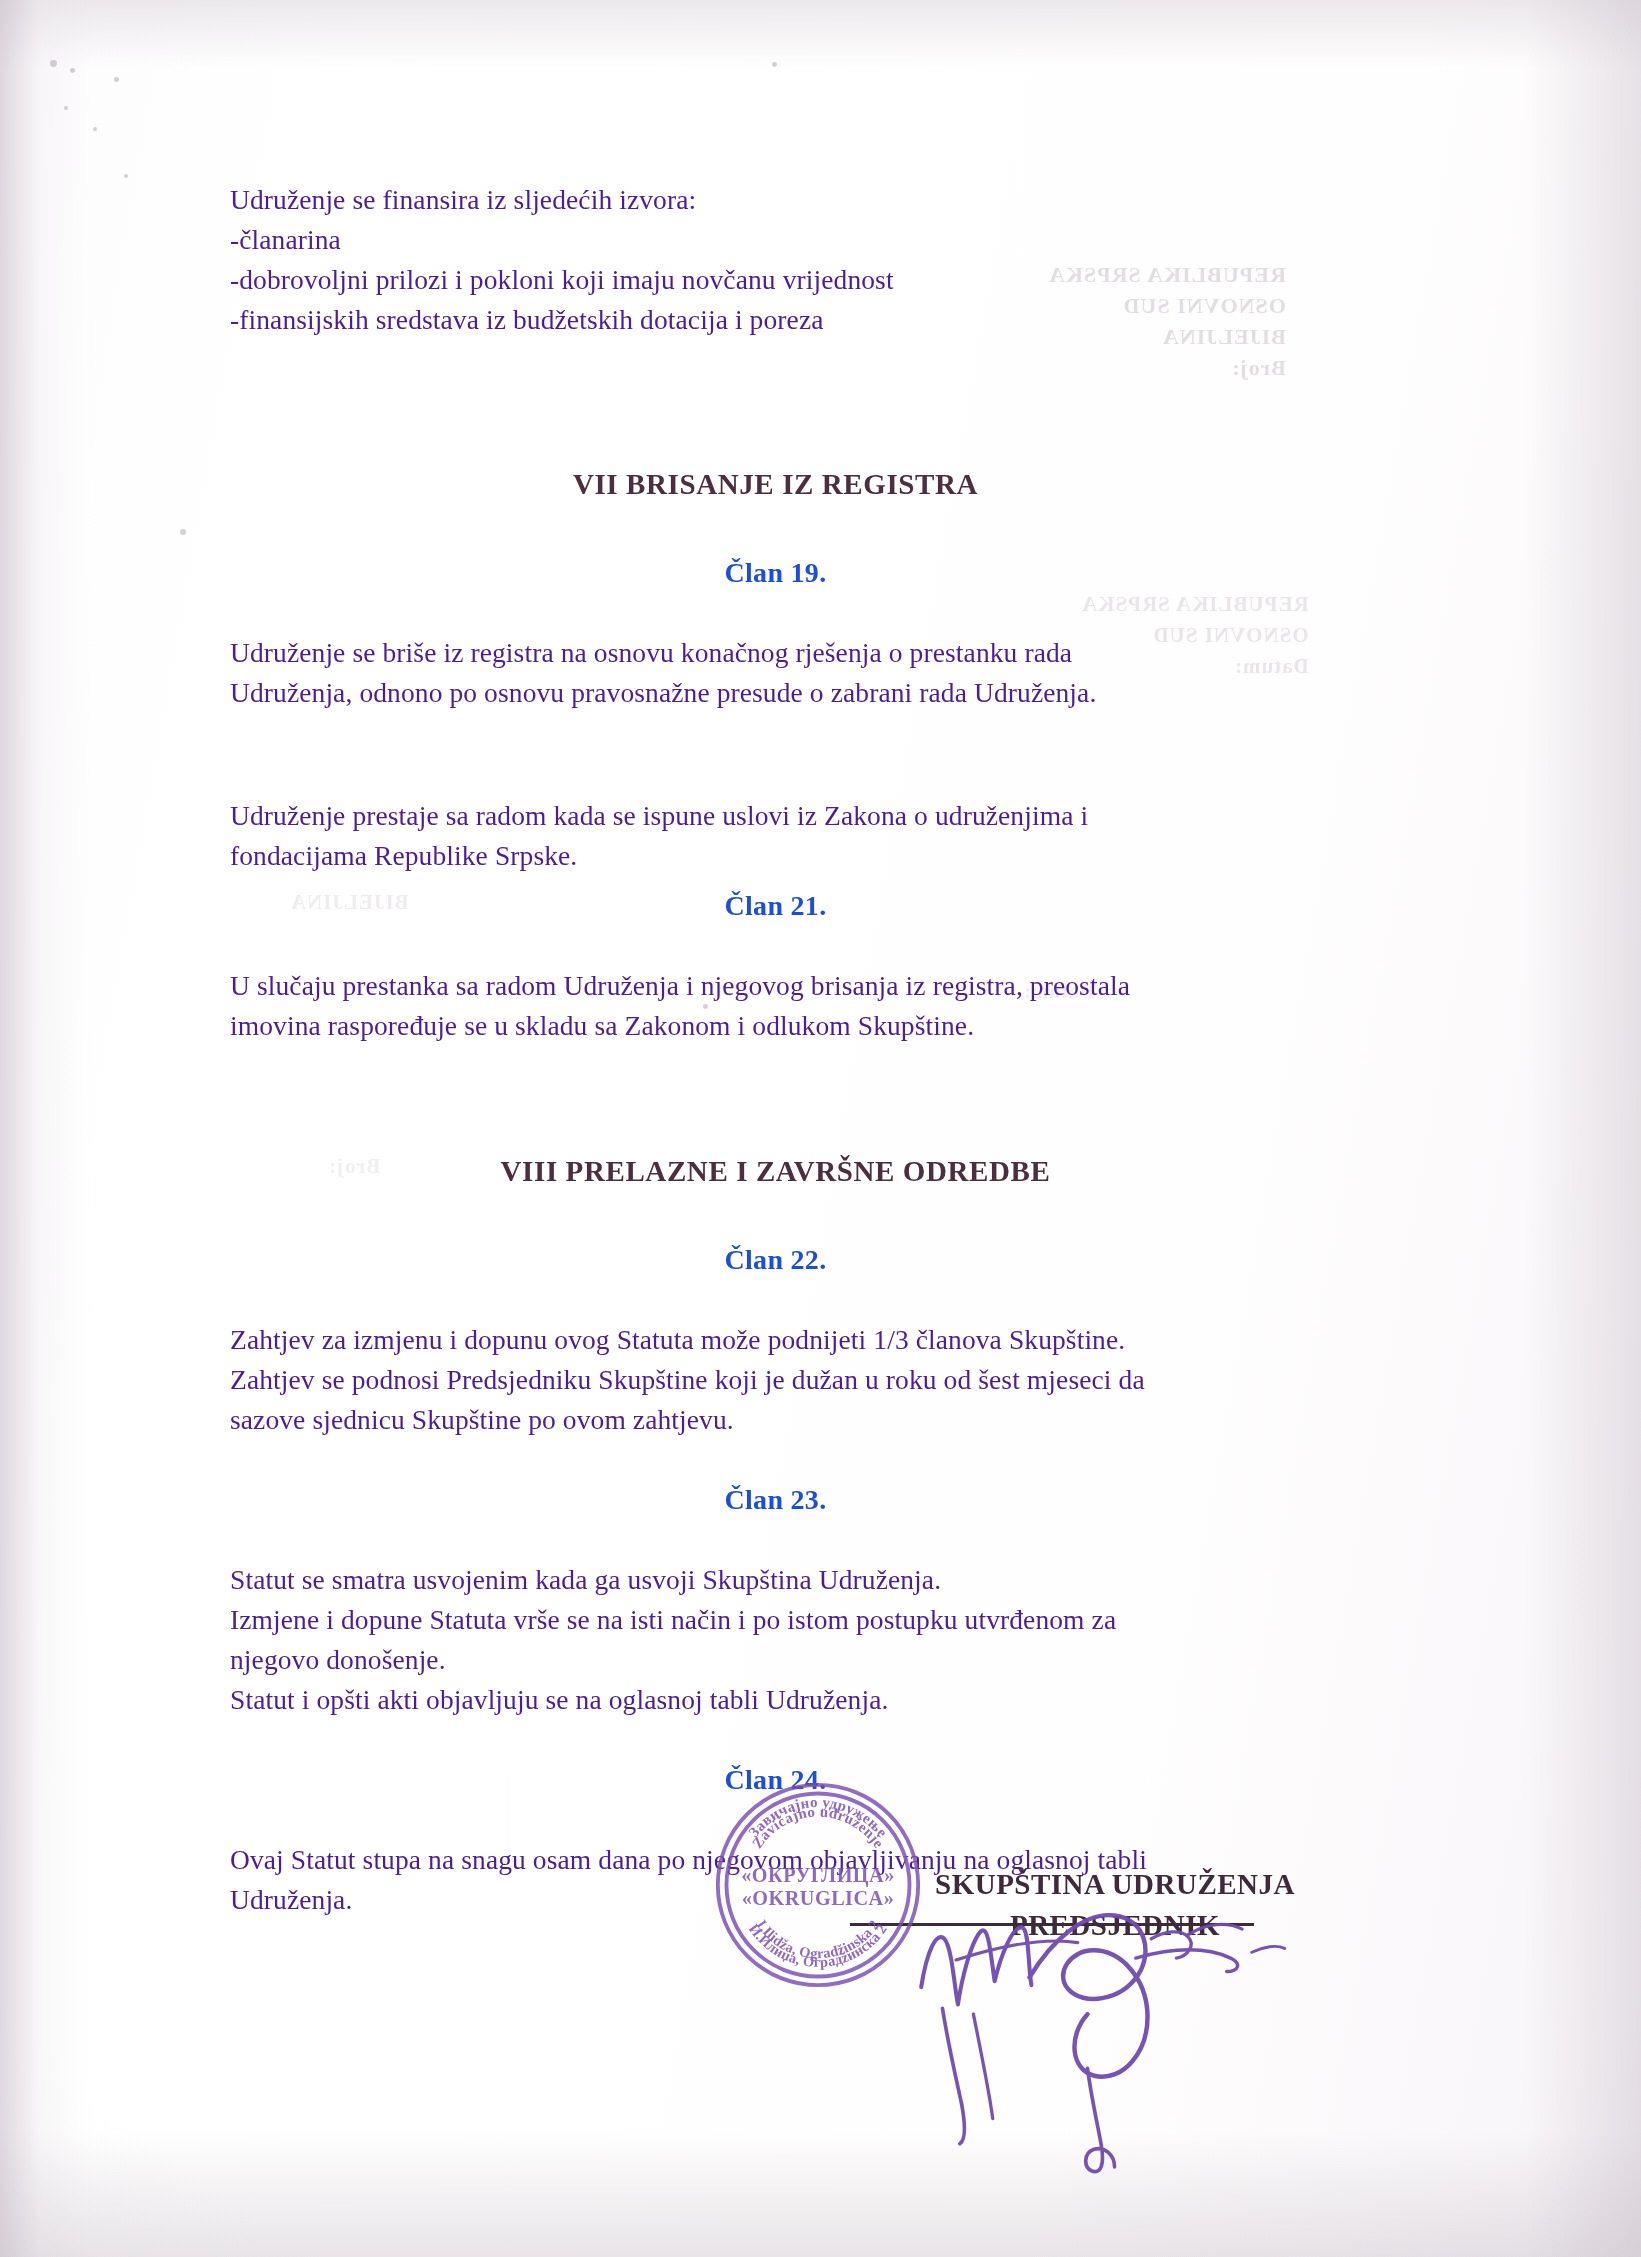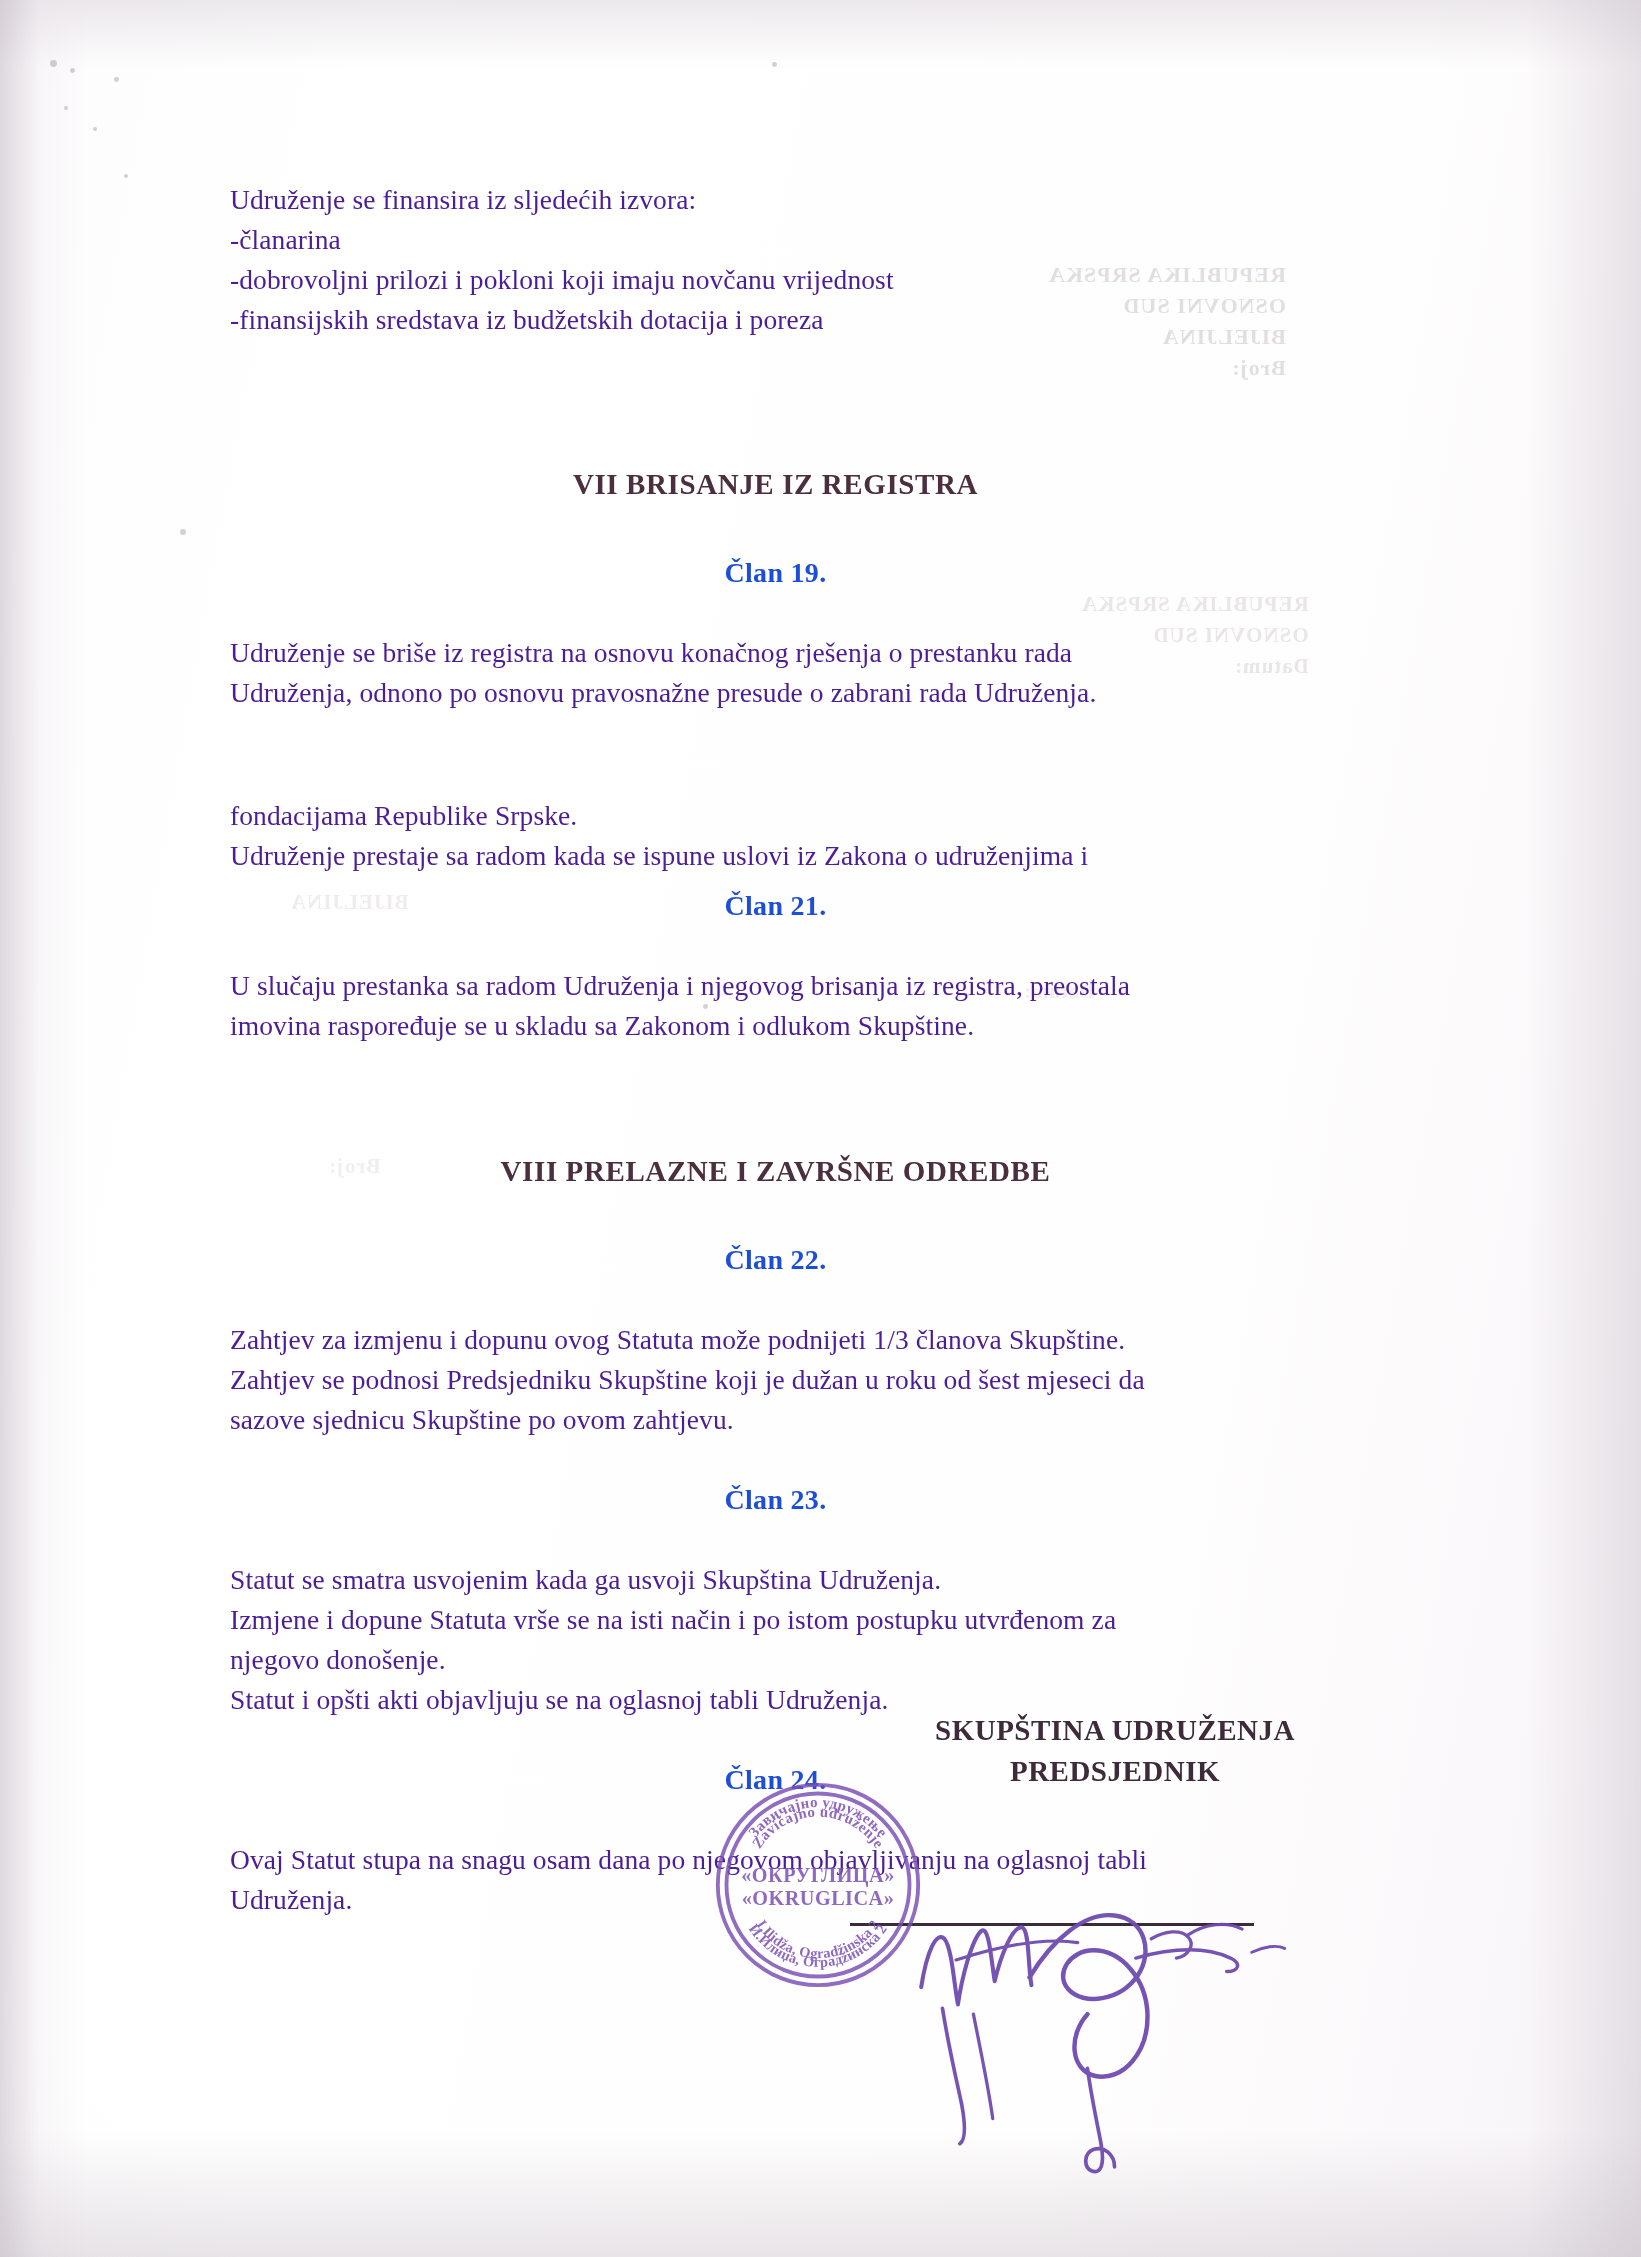--- a/index.html
+++ b/index.html
@@ -88,21 +88,21 @@
   .sp-46 { height: 44px; }
   .sp-40 { height: 39px; }
   .sp-14 { height: 13.5px; }
   .sp-120 { height: 116px; }
   .sp-100 { height: 97px; }
 
   
   .sig-block {
     position: absolute;
     left: 912px;
-    top: 1710px;
+    top: 1864px;
     width: 406px;
     text-align: center;
     font-weight: bold;
     font-size: 29px;
     letter-spacing: 0.5px;
     color: #3d2b3a;
     line-height: 41px;
   }
   .sig-line {
     position: absolute;
@@ -211,22 +211,22 @@
     <h2 class="section-head">VII   BRISANJE IZ REGISTRA</h2>
 
     <div class="sp-46"></div>
     <h3 class="article-head">Član 19.</h3>
     <div class="sp-46"></div>
     <p class="para">Udruženje se briše iz registra na osnovu konačnog rješenja o prestanku rada</p>
     <p class="para">Udruženja, odnono po osnovu pravosnažne presude o zabrani rada Udruženja.</p>
 
     <div class="sp-40"></div>
     <div class="sp-46"></div>
+    <p class="para">Udruženje prestaje sa radom kada se ispune uslovi iz Zakona o udruženjima i</p>
     <p class="para">fondacijama Republike Srpske.</p>
-    <p class="para">Udruženje prestaje sa radom kada se ispune uslovi iz Zakona o udruženjima i</p>
 
     <div class="sp-14"></div>
     <h3 class="article-head">Član 21.</h3>
     <div class="sp-46"></div>
     <p class="para">U slučaju prestanka sa radom Udruženja i njegovog brisanja iz registra, preostala</p>
     <p class="para">imovina raspoređuje se u skladu sa Zakonom i odlukom Skupštine.</p>
 
     <div class="sp-100"></div>
 
     <h2 class="section-head">VIII  PRELAZNE I ZAVRŠNE ODREDBE</h2>

